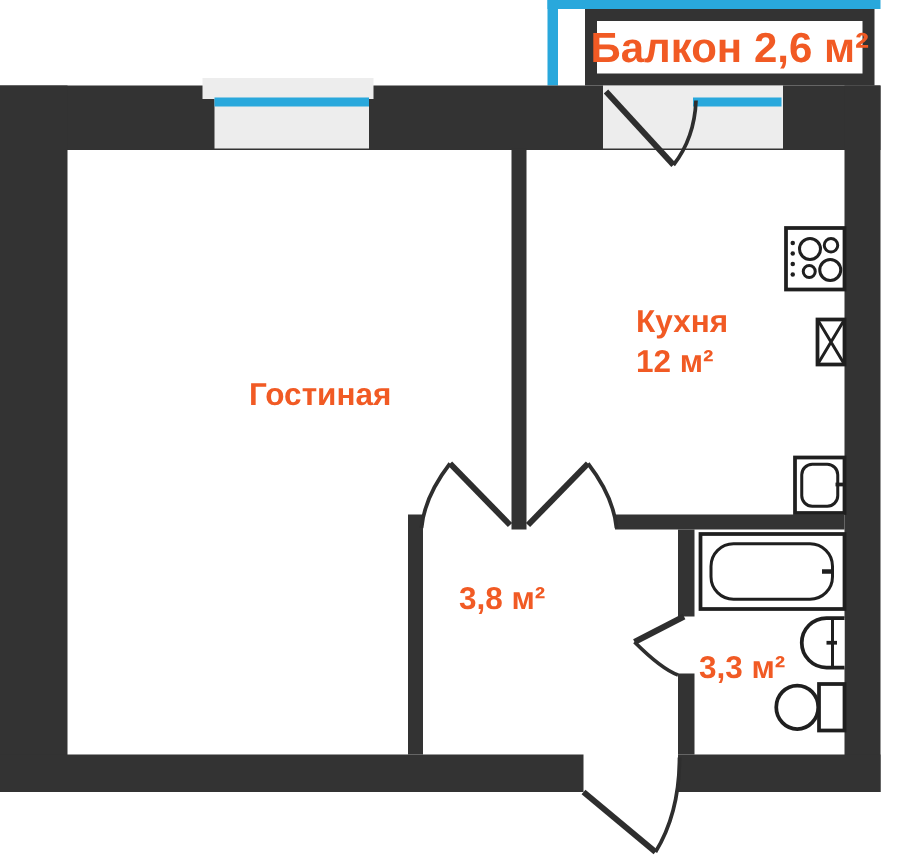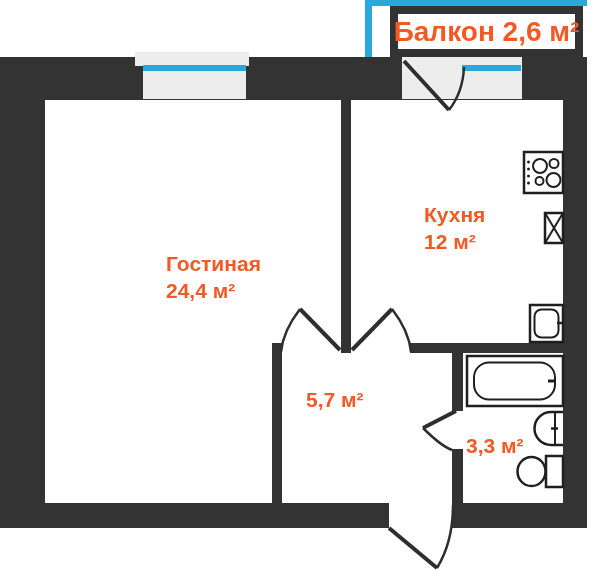--- a/index.html
+++ b/index.html
@@ -118,29 +118,28 @@
     </g>
 
     <g stroke="#1f1f1f" fill="#ffffff">
       <rect x="546" y="456" width="17" height="31" stroke-width="2.5"></rect>
       <ellipse cx="531.5" cy="471.5" rx="14" ry="14.5" stroke-width="2.5"></ellipse>
     </g>
   </svg>
 
   <div class="room-label" style="left:134px;top:250px;margin-left:32px;">
     <div>Гостиная</div>
-    <div>24,4 м²</div>
   </div>
 
   <div class="room-label" style="left:424px;top:201px;">
     <div>Кухня</div>
     <div>12 м²</div>
   </div>
 
   <div class="room-label" style="left:306px;top:386px;">
-    <div>5,7 м²</div>
+    <div>3,8 м²</div>
   </div>
 
   <div class="room-label" style="left:466px;top:432px;">
     <div>3,3 м²</div>
   </div>
 
 </div>
 
 </body></html>

